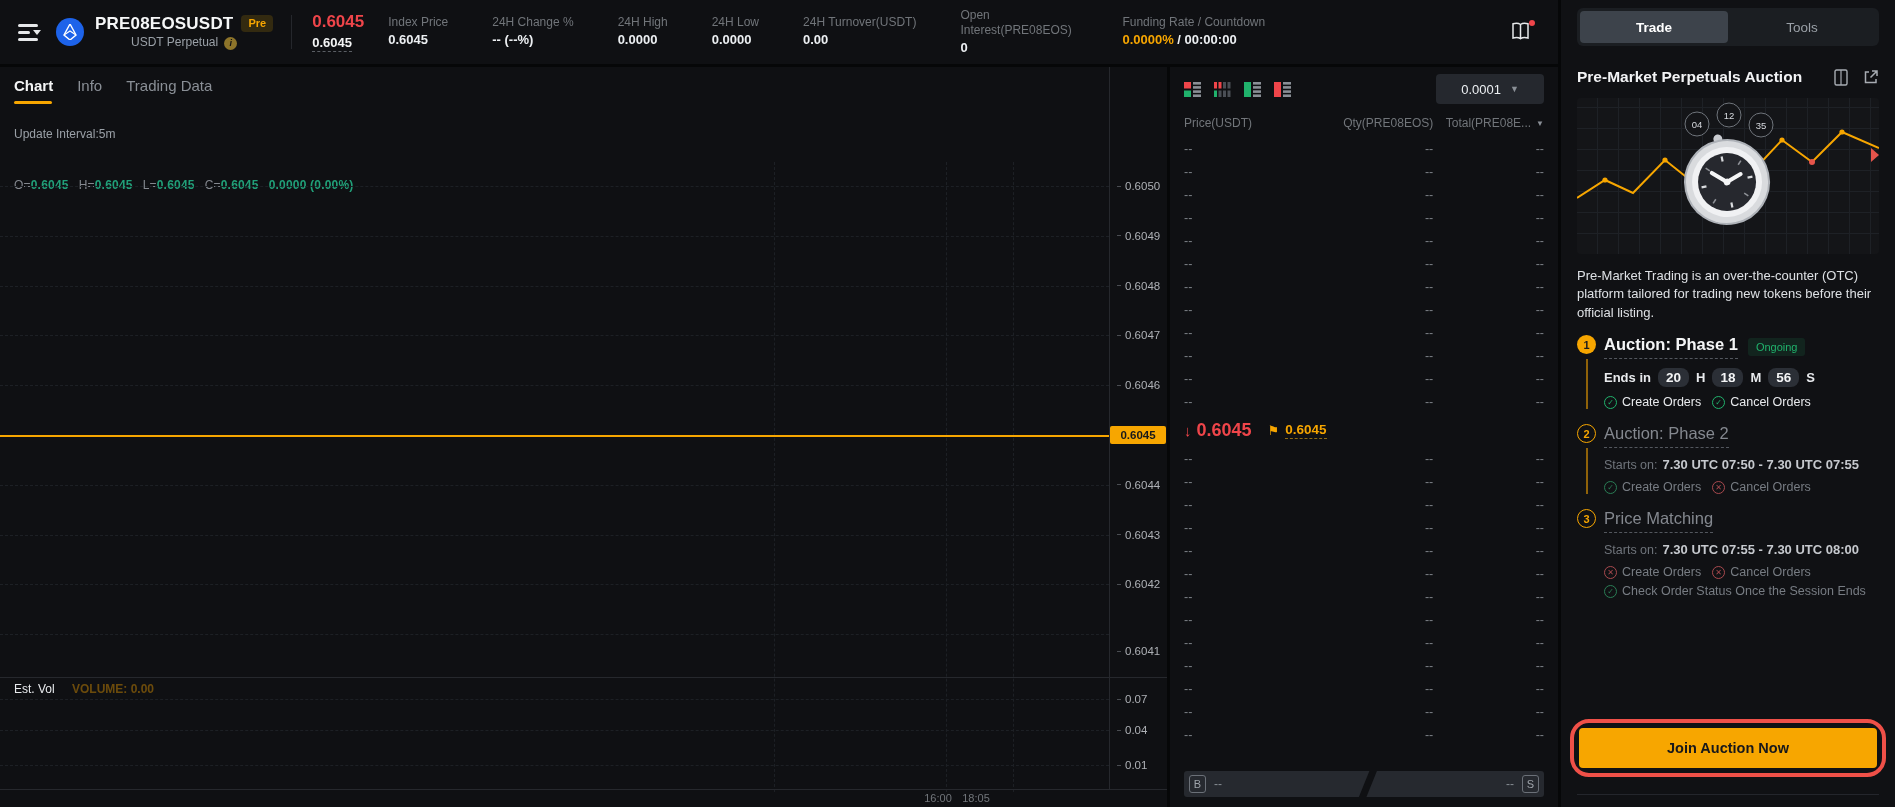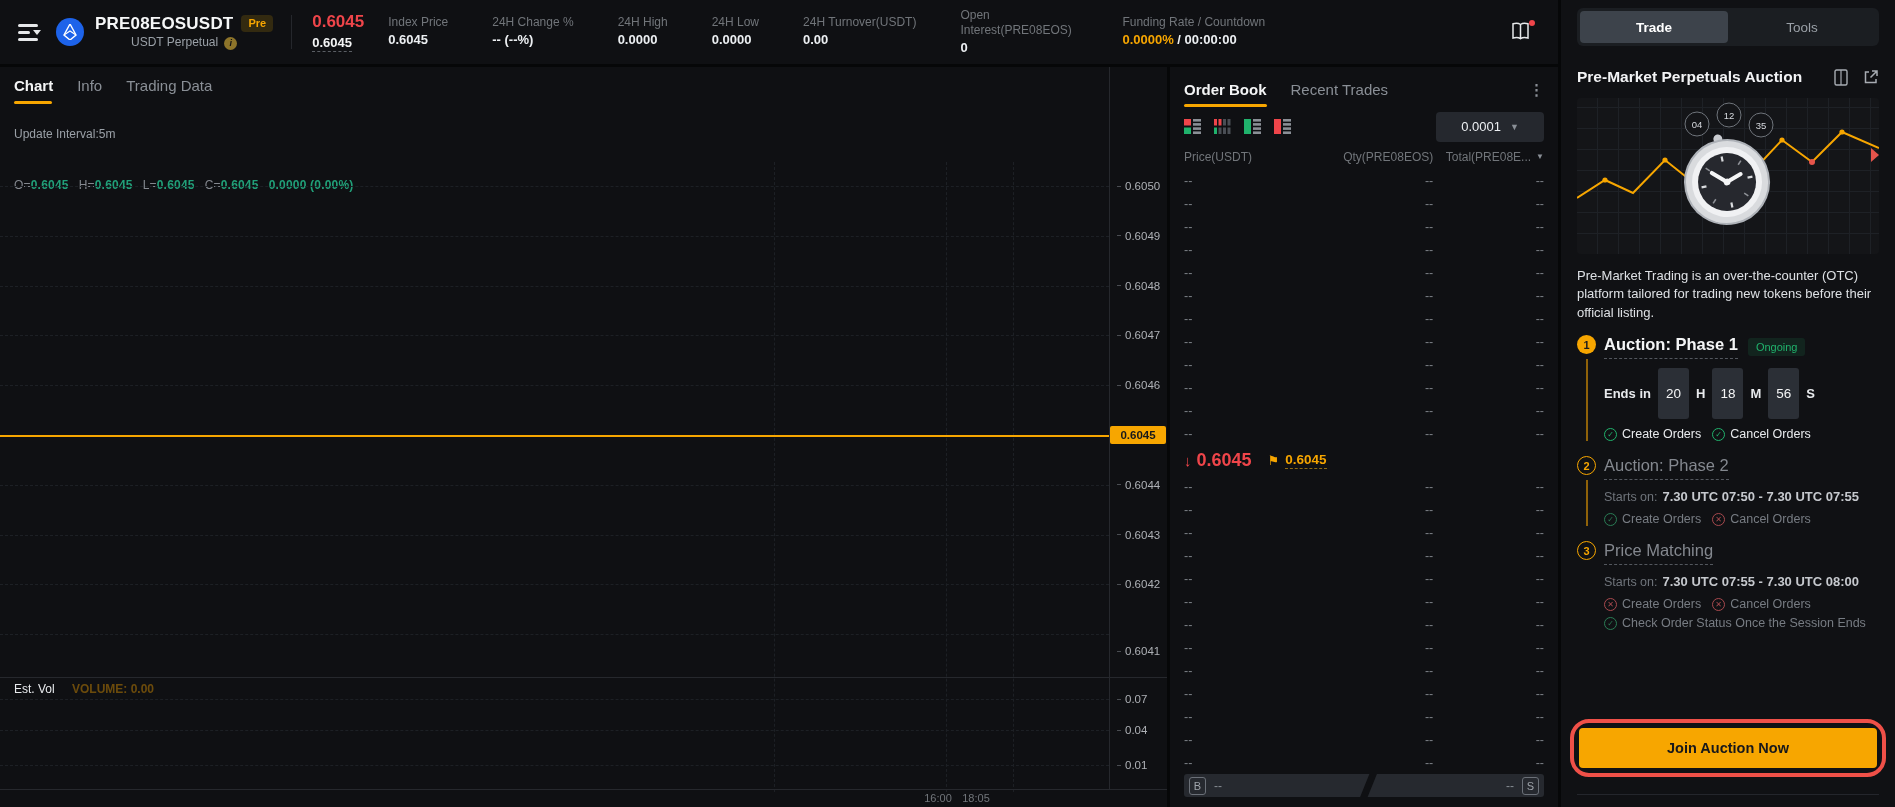--- a/index.html
+++ b/index.html
@@ -129,21 +129,21 @@
   .phase.current .ph-num { background:#f7a600; color:#1a1b1e; }
   .phase.future .ph-num { border:1.5px solid #f7a600; color:#f7a600; background:transparent; }
   .ph-connector { width:1.5px; flex:1; background:rgba(247,166,0,.55); margin-left:9px; margin-top:5px; }
   .ph-body { flex:1; min-width:0; }
   .ph-title-row { display:flex; align-items:center; }
   .ph-title { font-size:16.5px; border-bottom:1px dashed #53575e; padding-bottom:4px; cursor:help; }
   .phase.current .ph-title { color:#f4f5f6; font-weight:bold; }
   .phase.future .ph-title { color:#84888f; }
   .status-pill { margin-left:10px; font-size:11px; color:#20b26c; background:rgba(32,178,108,.12); padding:3px 8px; border-radius:3px; }
   .countdown { margin-top:9px; display:flex; align-items:center; gap:7px; font-size:13px; font-weight:bold; color:#e8eaed; }
-  .cd-box { background:#2b2f36; border-radius:3px; padding:18px 8px; font-size:13.5px; font-weight:normal; color:#f4f5f6; }
+  .cd-box { background:#2b2f36; border-radius:8px; padding:2px 8px; font-size:13.5px; font-weight:bold; color:#f4f5f6; }
   .starts-row { margin-top:9px; font-size:12.5px; color:#6f747b; }
   .starts-val { color:#c6c9ce; font-weight:bold; margin-left:5px; font-size:13px; }
   .perms { margin-top:8px; display:flex; flex-wrap:wrap; row-gap:5px; column-gap:11px; font-size:12.5px; color:#e8eaed; }
   .phase.future .perms { color:#777c83; }
   .perm { display:flex; align-items:center; gap:5px; }
   .pic { width:13px; height:13px; border-radius:50%; flex:none; display:flex; align-items:center; justify-content:center; font-size:8px; }
   .pic-check { border:1px solid #20b26c; color:#20b26c; }
   .pic-check::before { content:"\2713"; }
   .pic-cross { border:1px solid #a8494e; color:#a8494e; }
   .pic-cross::before { content:"\2715"; }
@@ -283,25 +283,20 @@
         <div class="price-tag">0.6045</div>
         <div class="estvol">Est. Vol</div>
         <div class="vol-indicator">VOLUME: 0.00</div>
         <div id="time-axis">
             <span class="t-label" style="left: 938px;">16:00</span>
             <span class="t-label" style="left: 976px;">18:05</span>
           </div>
       </div>
 
       <div class="orderbook">
-        <div class="ob-tabs">
-          <span class="ob-tab active">Order Book</span>
-          <span class="ob-tab">Recent Trades</span>
-          <span class="kebab"></span>
-        </div>
         <div class="ob-toolbar">
           <span class="ob-view">
             <svg width="17" height="15" viewBox="0 0 17 15">
                 <rect x="0" y="0" width="7" height="6.5" fill="#ef454a"></rect>
                 <rect x="0" y="8.5" width="7" height="6.5" fill="#20b26c"></rect>
                 <rect x="9" y="0" width="8" height="2.6" fill="#8a8f96"></rect>
                 <rect x="9" y="4.1" width="8" height="2.6" fill="#8a8f96"></rect>
                 <rect x="9" y="8.3" width="8" height="2.6" fill="#8a8f96"></rect>
                 <rect x="9" y="12.4" width="8" height="2.6" fill="#8a8f96"></rect>
               </svg>

